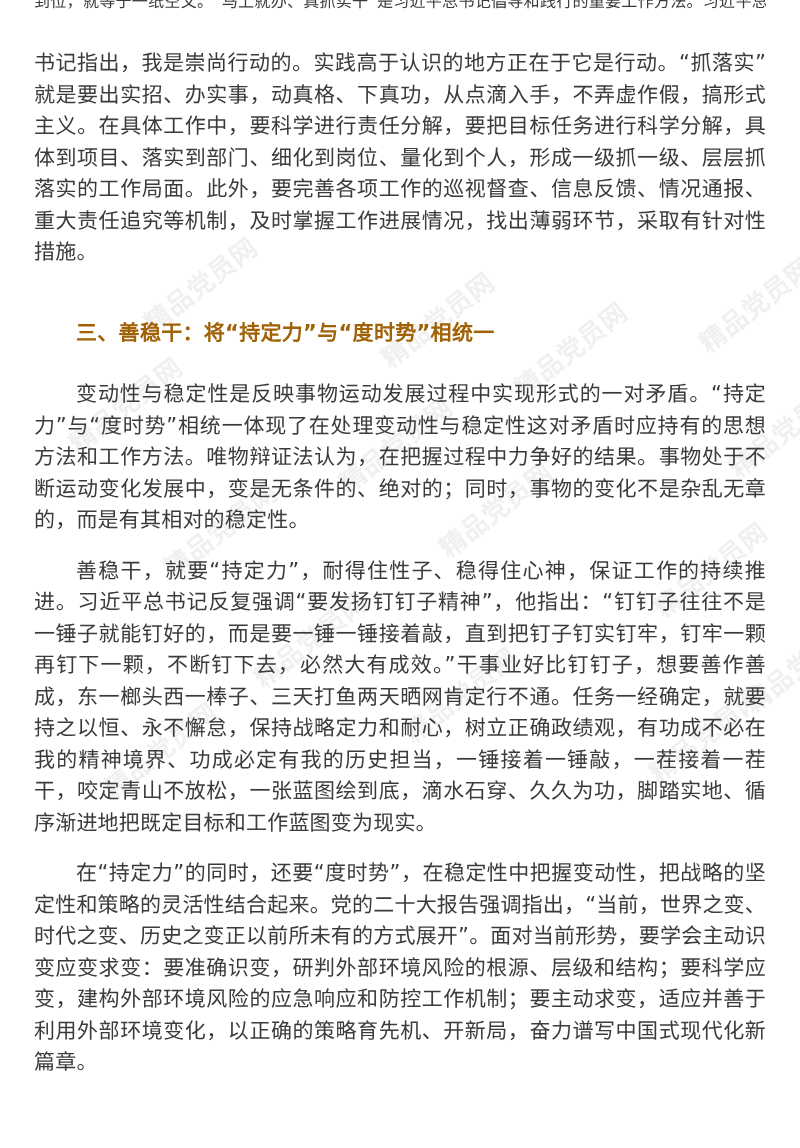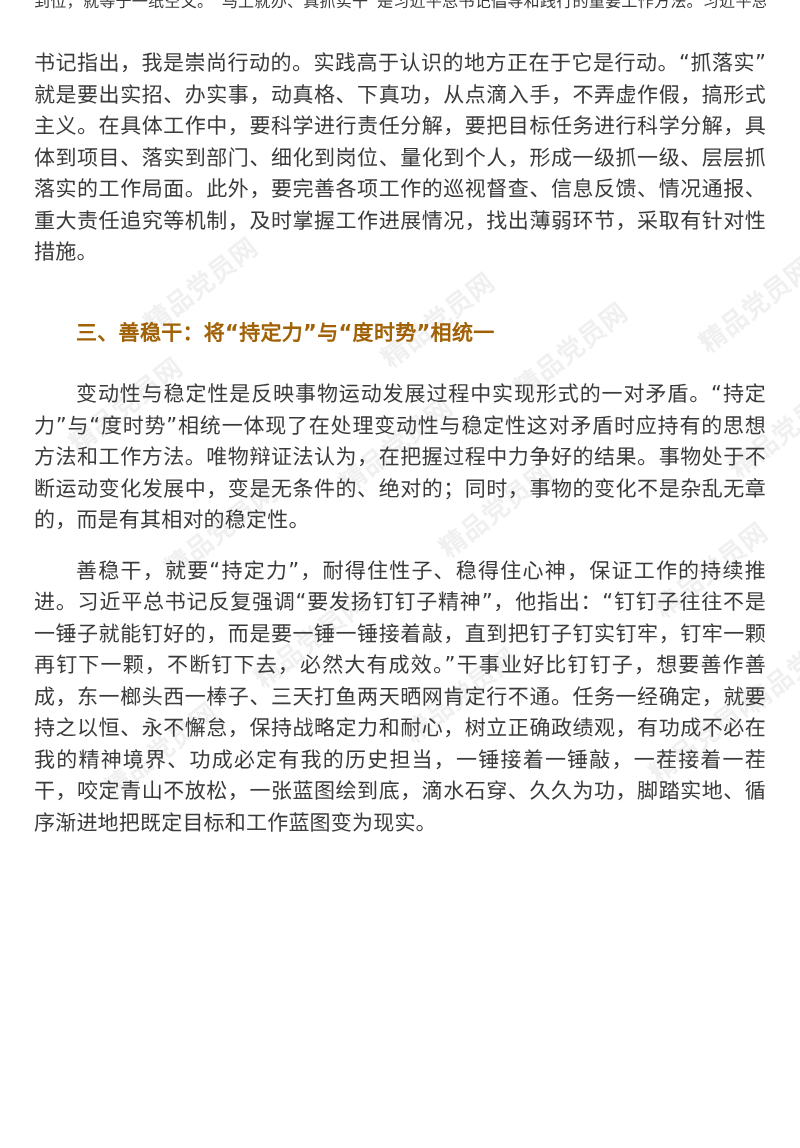--- a/index.html
+++ b/index.html
@@ -133,15 +133,16 @@
     <div class="gap-md"></div>
 
     <p class="para">变动性与稳定性是反映事物运动发展过程中实现形式的一对矛盾。“持定力”与“度时势”相统一体现了在处理变动性与稳定性这对矛盾时应持有的思想方法和工作方法。唯物辩证法认为，在把握过程中力争好的结果。事物处于不断运动变化发展中，变是无条件的、绝对的；同时，事物的变化不是杂乱无章的，而是有其相对的稳定性。</p>
 
     <div class="gap-sm"></div>
 
     <p class="para">善稳干，就要“持定力”，耐得住性子、稳得住心神，保证工作的持续推进。习近平总书记反复强调“要发扬钉钉子精神”，他指出：“钉钉子往往不是一锤子就能钉好的，而是要一锤一锤接着敲，直到把钉子钉实钉牢，钉牢一颗再钉下一颗，不断钉下去，必然大有成效。”干事业好比钉钉子，想要善作善成，东一榔头西一棒子、三天打鱼两天晒网肯定行不通。任务一经确定，就要持之以恒、永不懈怠，保持战略定力和耐心，树立正确政绩观，有功成不必在我的精神境界、功成必定有我的历史担当，一锤接着一锤敲，一茬接着一茬干，咬定青山不放松，一张蓝图绘到底，滴水石穿、久久为功，脚踏实地、循序渐进地把既定目标和工作蓝图变为现实。</p>
 
     <div class="gap-sm"></div>
 
+    <p class="para">在“持定力”的同时，还要“度时势”，在稳定性中把握变动性，把战略的坚定性和策略的灵活性结合起来。党的二十大报告强调指出，“当前，世界之变、时代之变、历史之变正以前所未有的方式展开”。面对当前形势，要学会主动识变应变求变：要准确识变，研判外部环境风险的根源、层级和结构；要科学应变，建构外部环境风险的应急响应和防控工作机制；要主动求变，适应并善于利用外部环境变化，以正确的策略育先机、开新局，奋力谱写中国式现代化新篇章。</p>
 
   </div>
 </div>
 
 </body></html>

